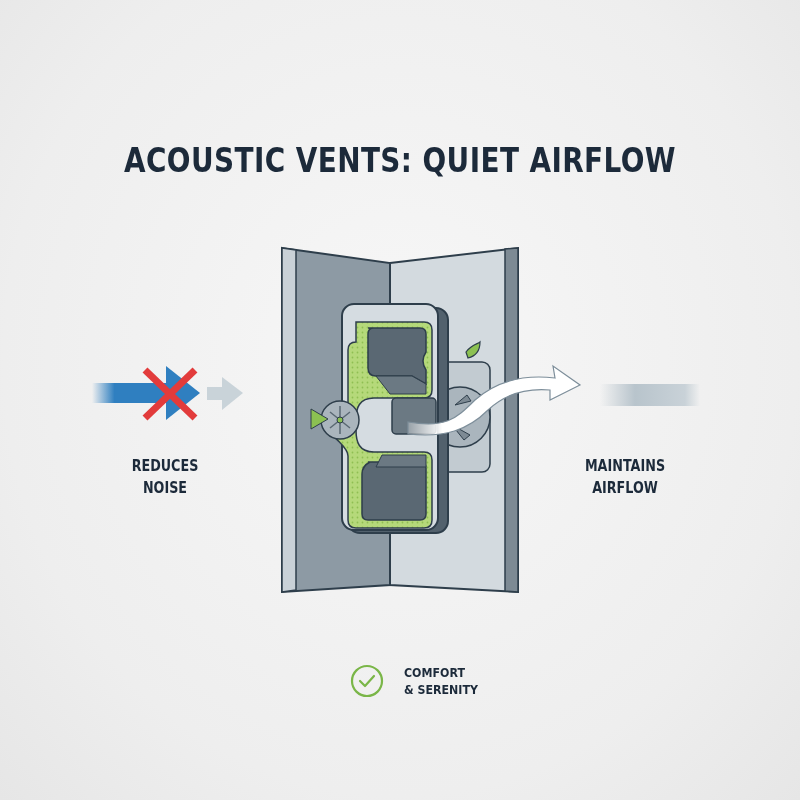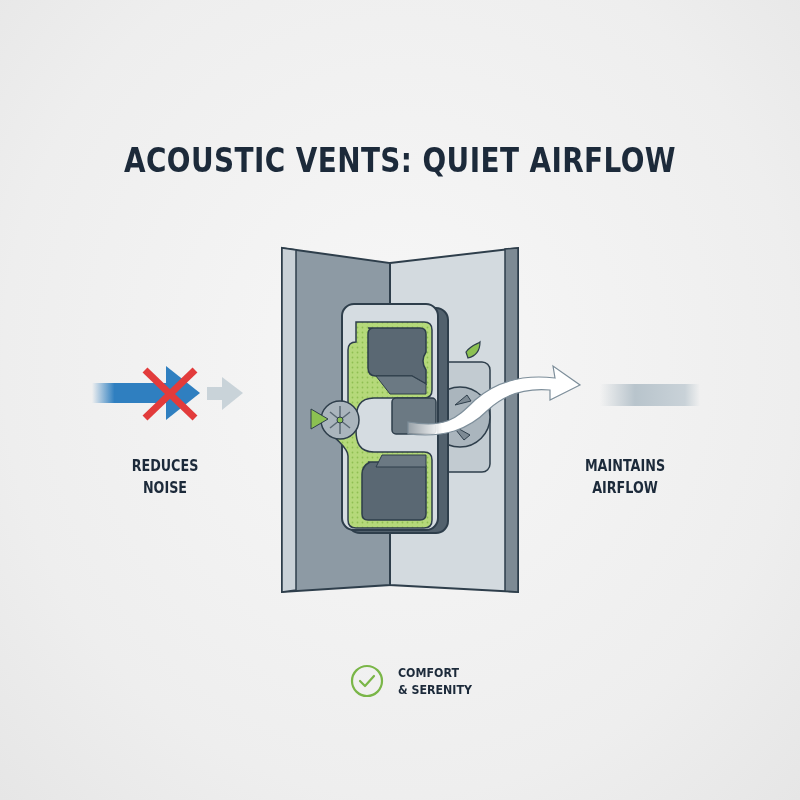--- a/index.html
+++ b/index.html
@@ -6,21 +6,21 @@
   body{width:800px;height:800px;overflow:hidden;position:relative;
     background:radial-gradient(ellipse at 50% 45%, #f7f7f7 0%, #eeeeee 70%, #e6e6e6 100%);
     font-family:"Liberation Sans", "DejaVu Sans", sans-serif;}
   .title{position:absolute;left:0;top:140px;width:800px;text-align:center;
     font-family:"DejaVu Sans", sans-serif;font-weight:bold;font-size:34px;
     letter-spacing:0.5px;color:#1c2a3a;transform:scaleX(0.82);transform-origin:center;}
   .label{position:absolute;text-align:center;font-family:"DejaVu Sans", sans-serif;
     font-weight:bold;font-size:15px;line-height:22px;color:#1c2a3a;transform:scaleX(0.85);}
   .label span{display:block;}
   svg{position:absolute;left:0;top:0;}
-  .badge{position:absolute;left:350px;top:664px;display:flex;align-items:center;gap:14px;}
+  .badge{position:absolute;left:350px;top:664px;display:flex;align-items:center;gap:20px;}
   .badge .txt{font-family:"DejaVu Sans", sans-serif;font-weight:bold;font-size:13px;
     line-height:17px;color:#1c2a3a;transform:scaleX(0.85);transform-origin:left;}
   .badge .txt span{display:block;}
 </style>
 </head>
 <body>
 
 <div class="title">ACOUSTIC VENTS: QUIET AIRFLOW</div>
 
 <svg width="800" height="800" viewBox="0 0 800 800">

